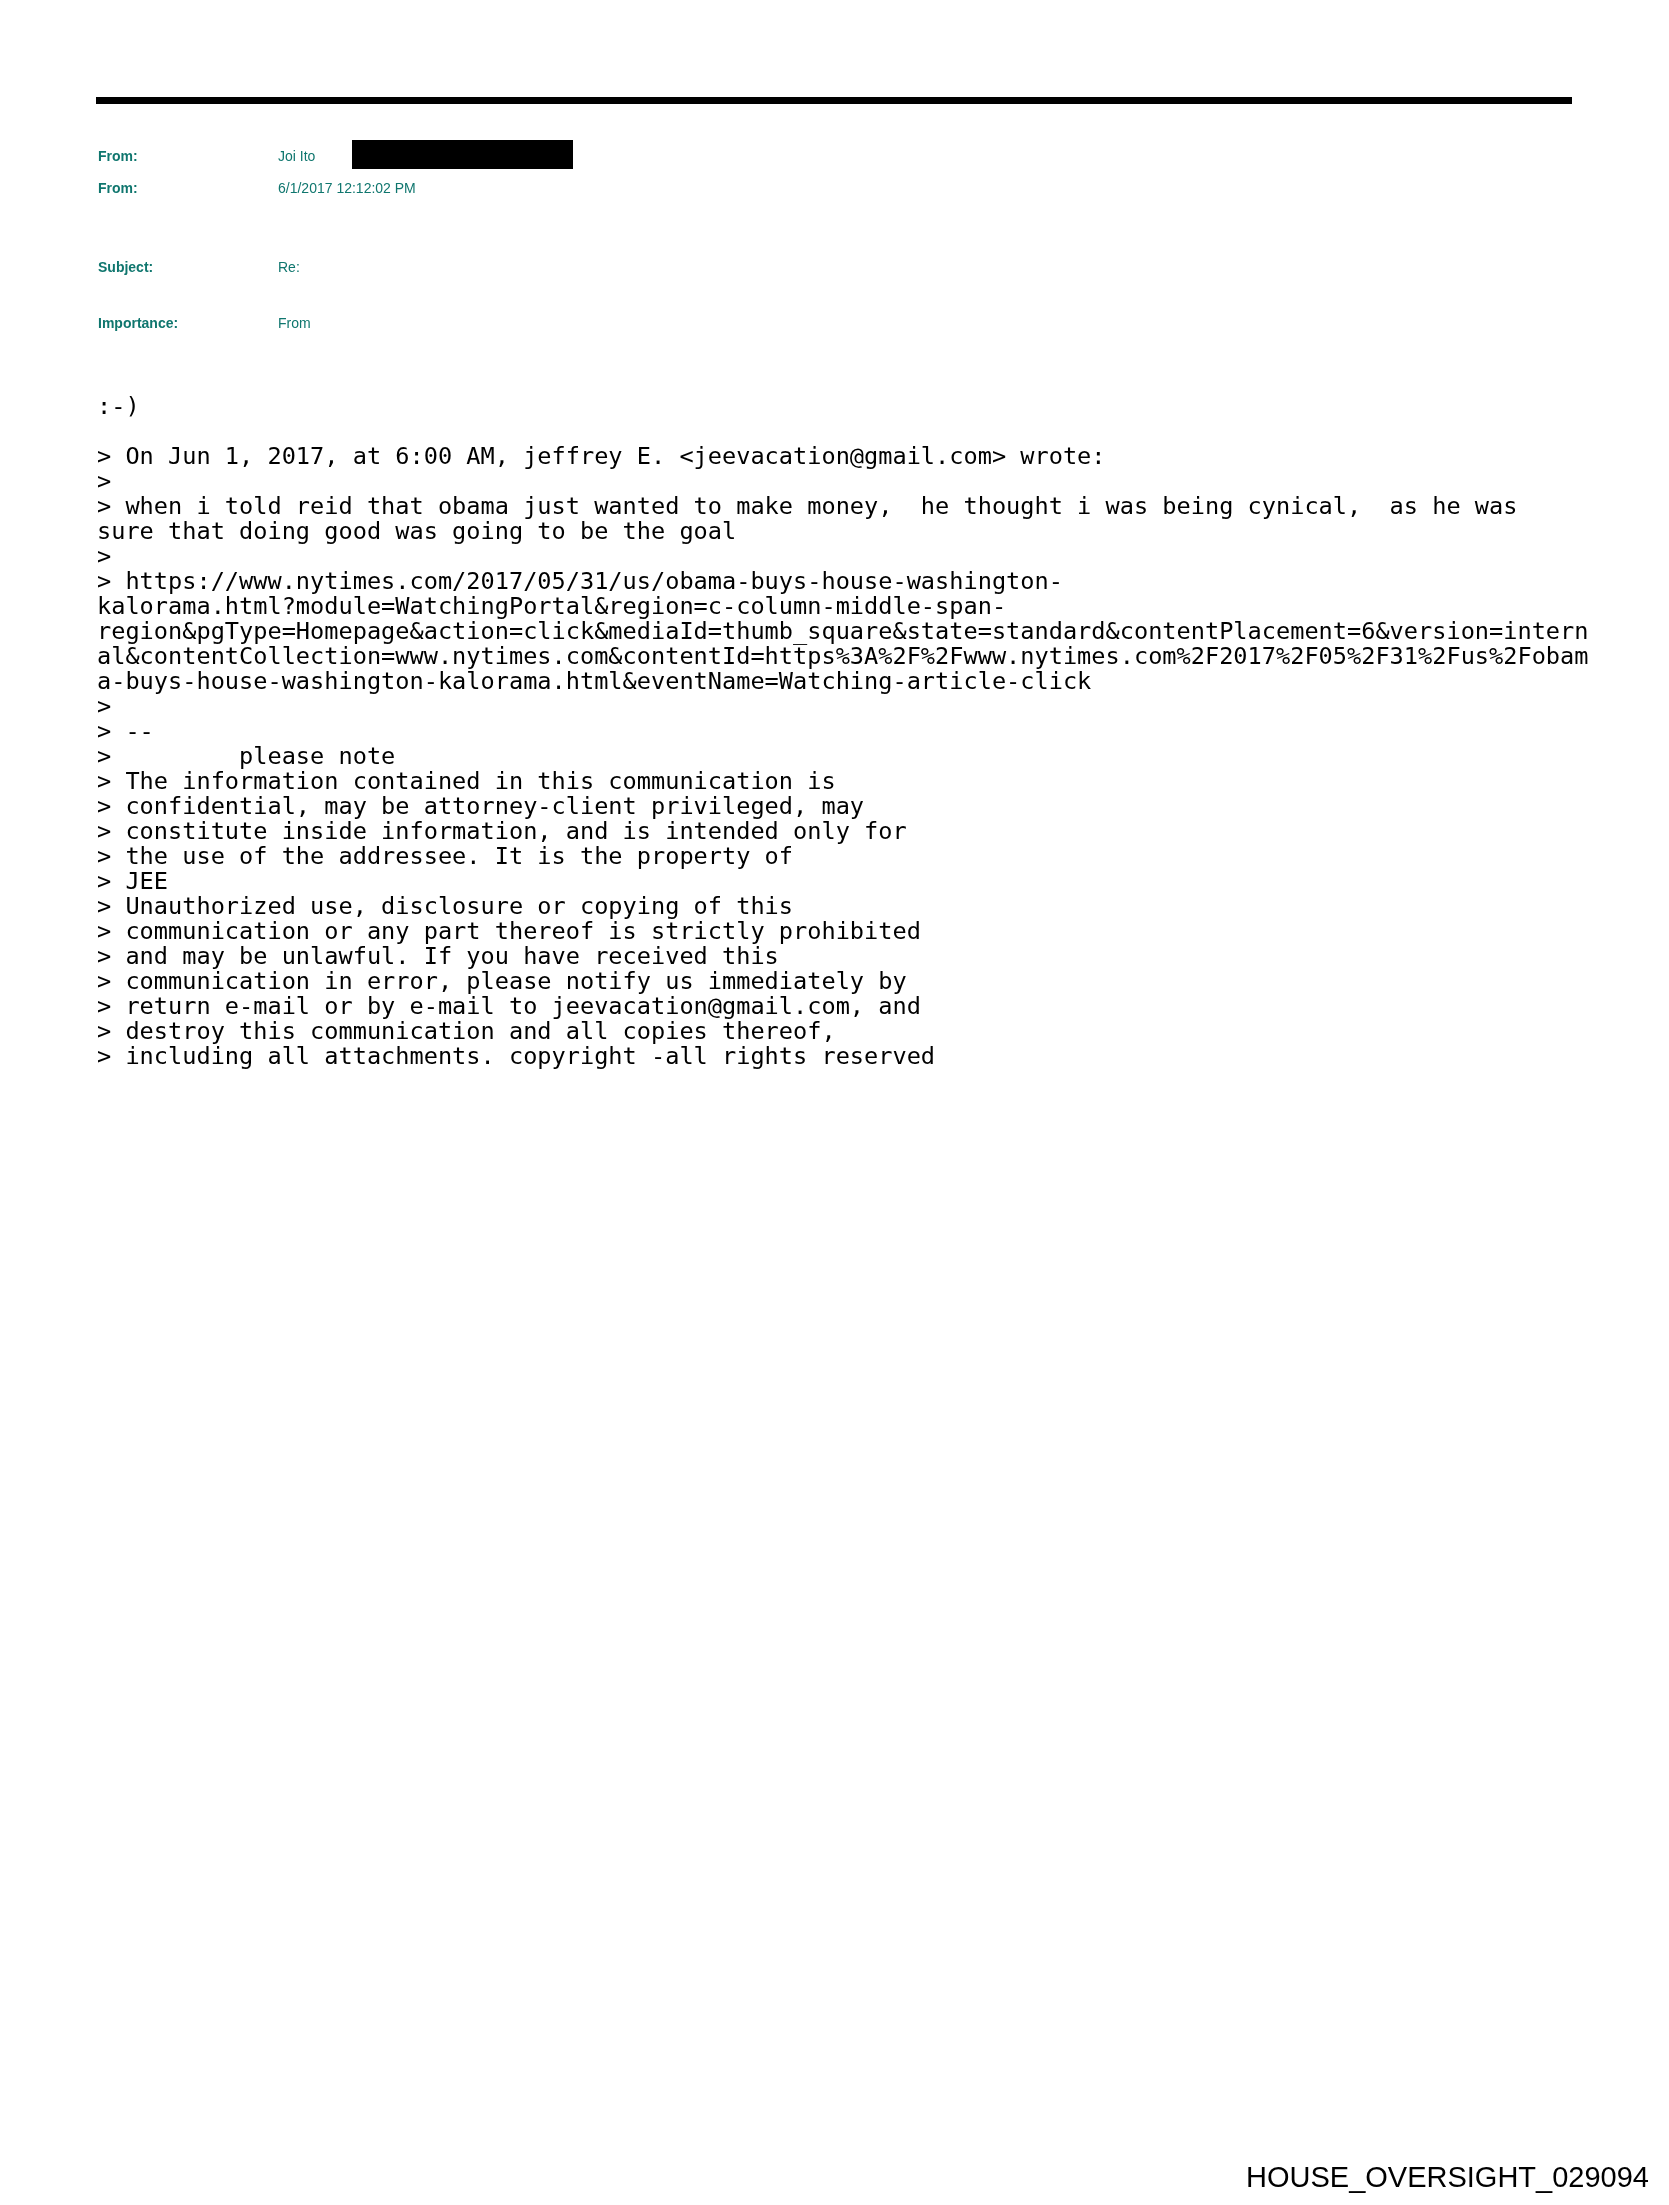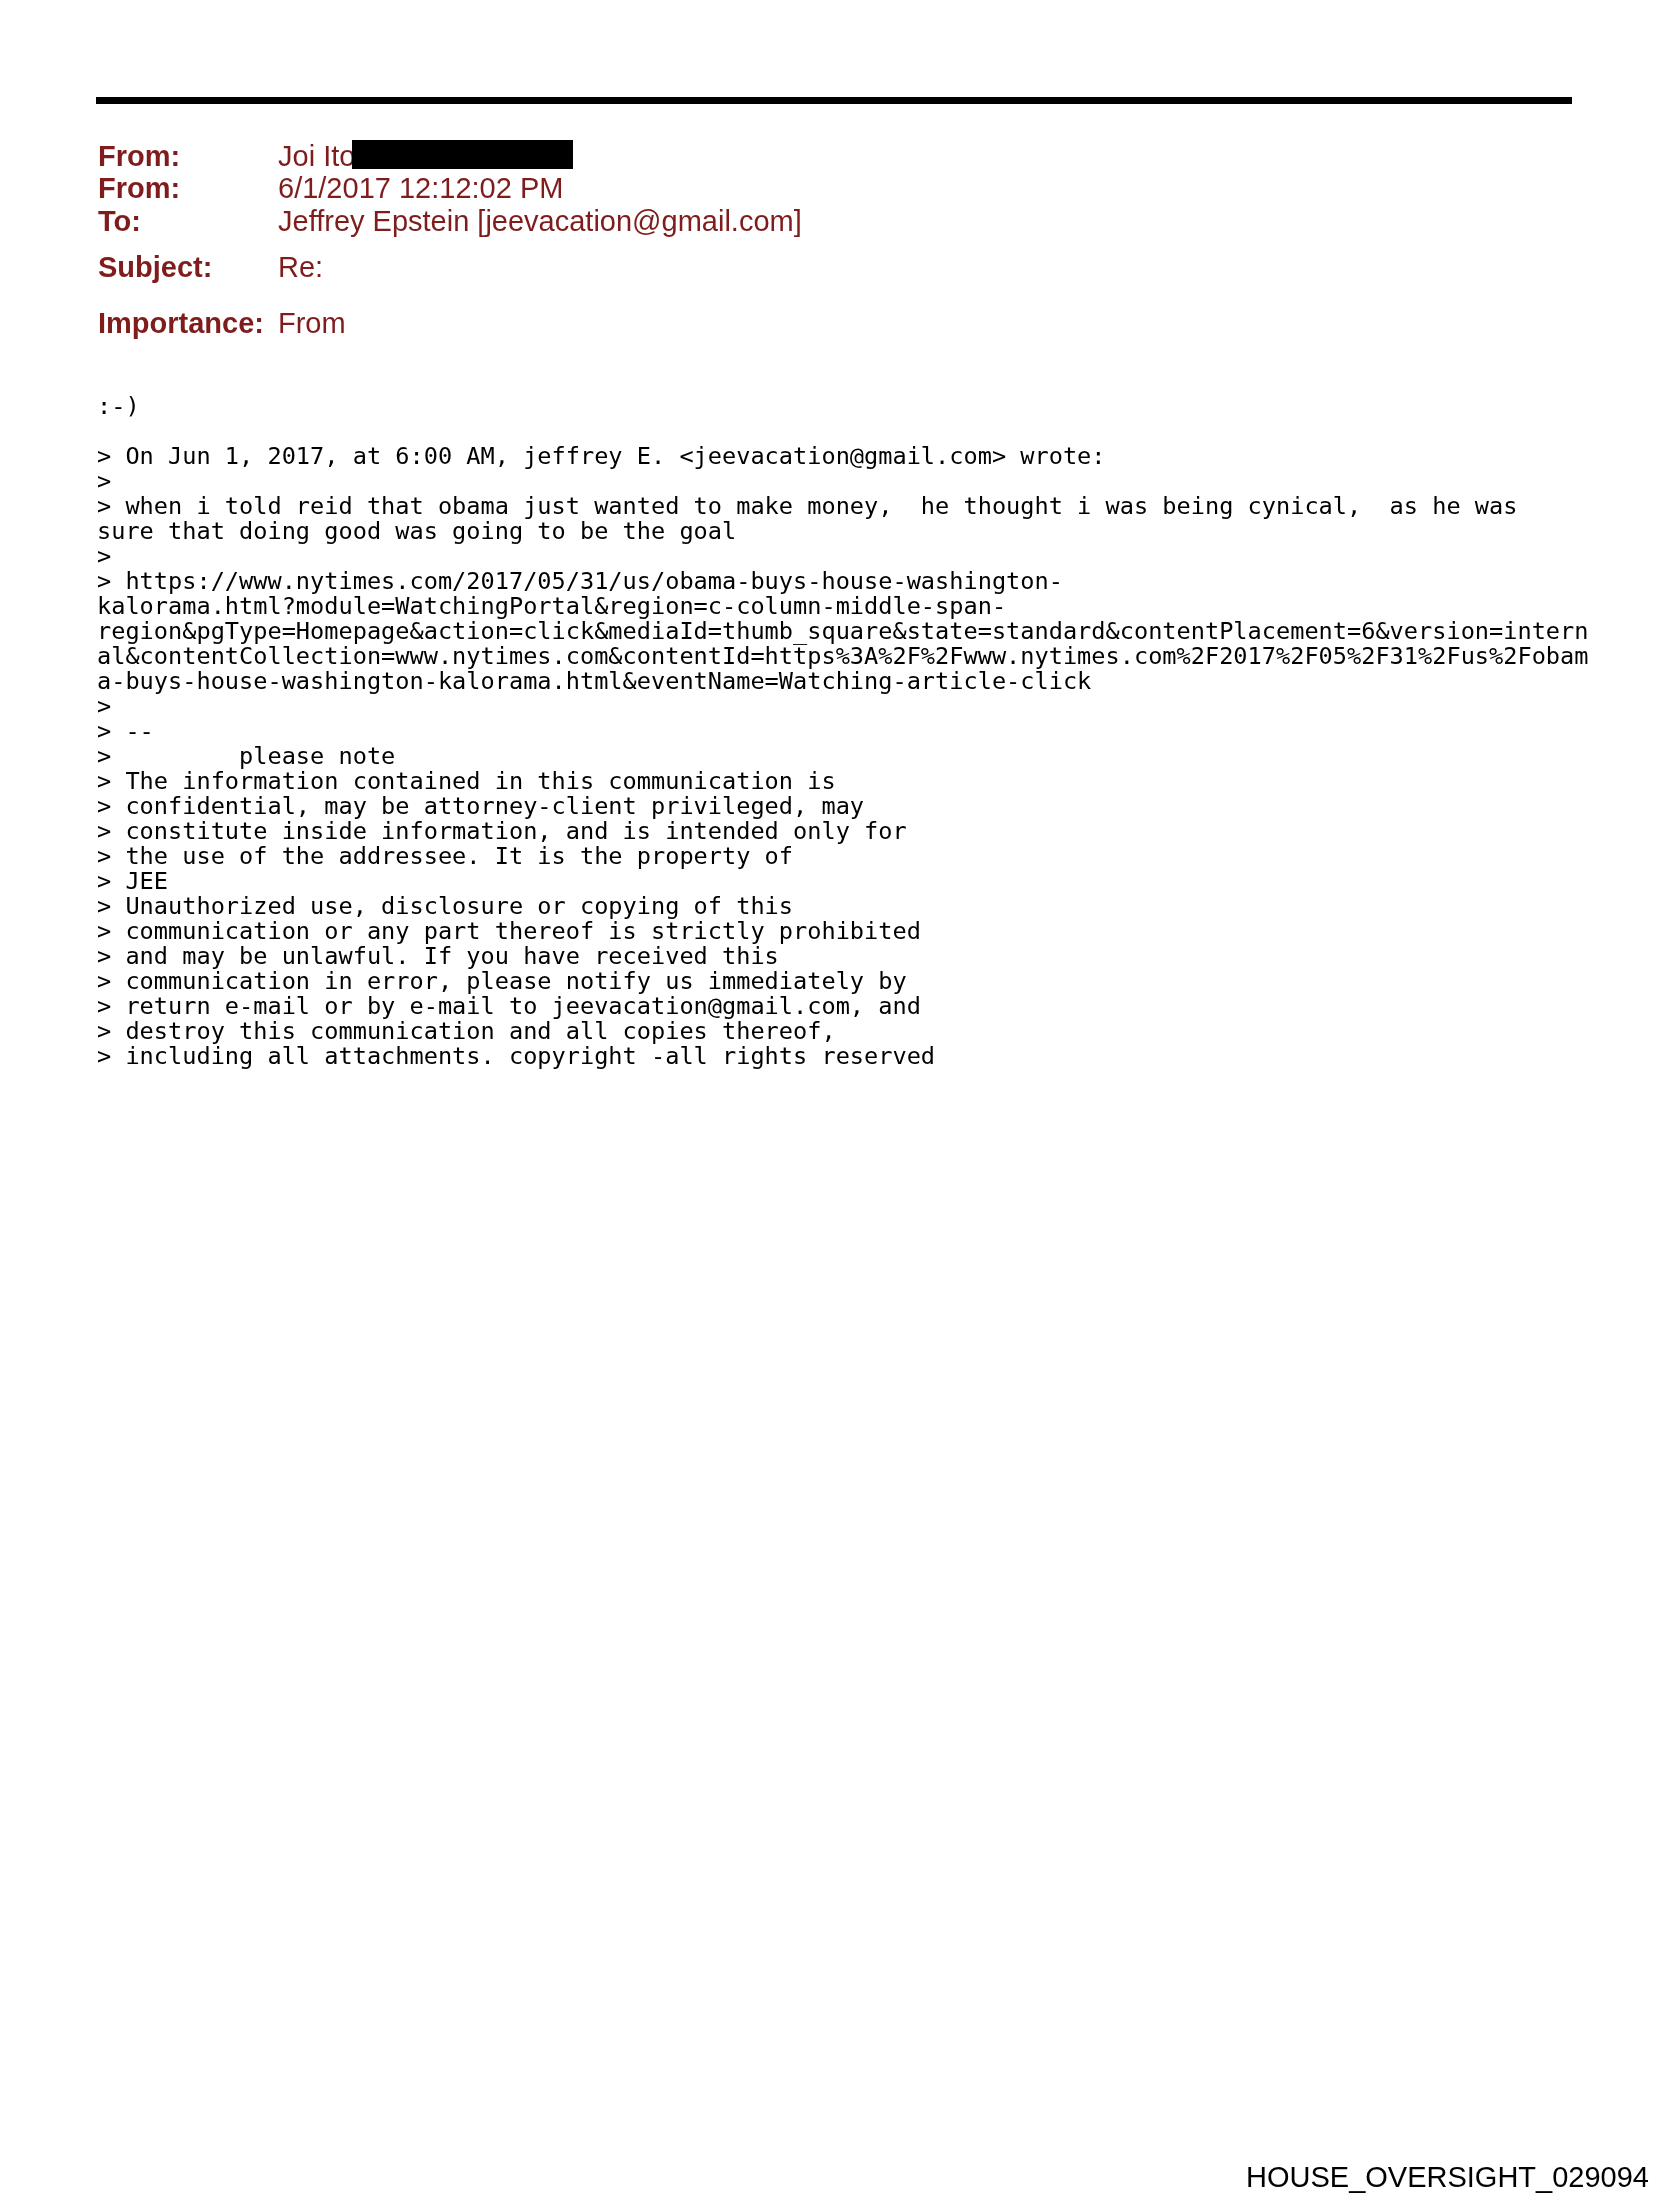--- a/index.html
+++ b/index.html
@@ -14,24 +14,24 @@
   }
   .top-rule{
     position:absolute;
     left:96px; top:97px;
     width:1476px; height:7.2px;
     background:#000000;
   }
   .hrow{
     position:absolute;
     left:98px;
-    font-size:29px;
+    font-size:14px;
     line-height:26px;
     white-space:nowrap;
-    color:#7f1d1d;
+    color:#0f766e;
   }
   .hlabel{
     display:inline-block;
     width:180px;
     font-weight:700;
   }
   .hvalue{ font-weight:400; }
   .redaction{
     position:absolute;
     left:352px; top:140px;
@@ -66,23 +66,20 @@
 
   <div class="hrow" style="top:143px">
     <span class="hlabel">From:</span><span class="hvalue">Joi Ito</span>
   </div>
   <div class="redaction"></div>
 
   <div class="hrow" style="top:175px">
     <span class="hlabel">From:</span><span class="hvalue">6/1/2017 12:12:02 PM</span>
   </div>
 
-  <div class="hrow" style="top:208px">
-    <span class="hlabel">To:</span><span class="hvalue">Jeffrey Epstein [jeevacation@gmail.com]</span>
-  </div>
 
   <div class="hrow" style="top:254px">
     <span class="hlabel">Subject:</span><span class="hvalue">Re:</span>
   </div>
 
   <div class="hrow" style="top:310px">
     <span class="hlabel">Importance:</span><span class="hvalue">From</span>
   </div>
 
   <div class="body-text">:-)

